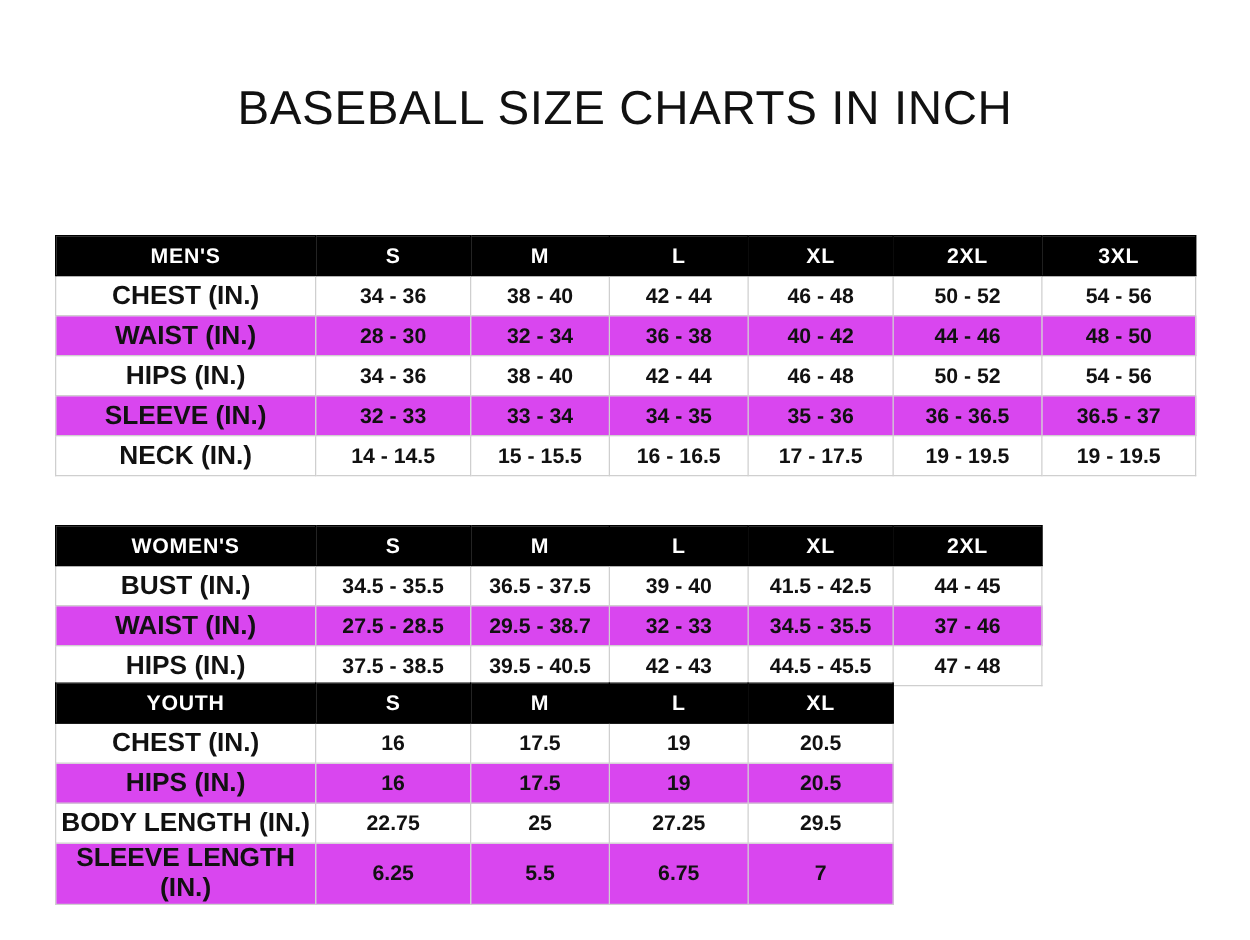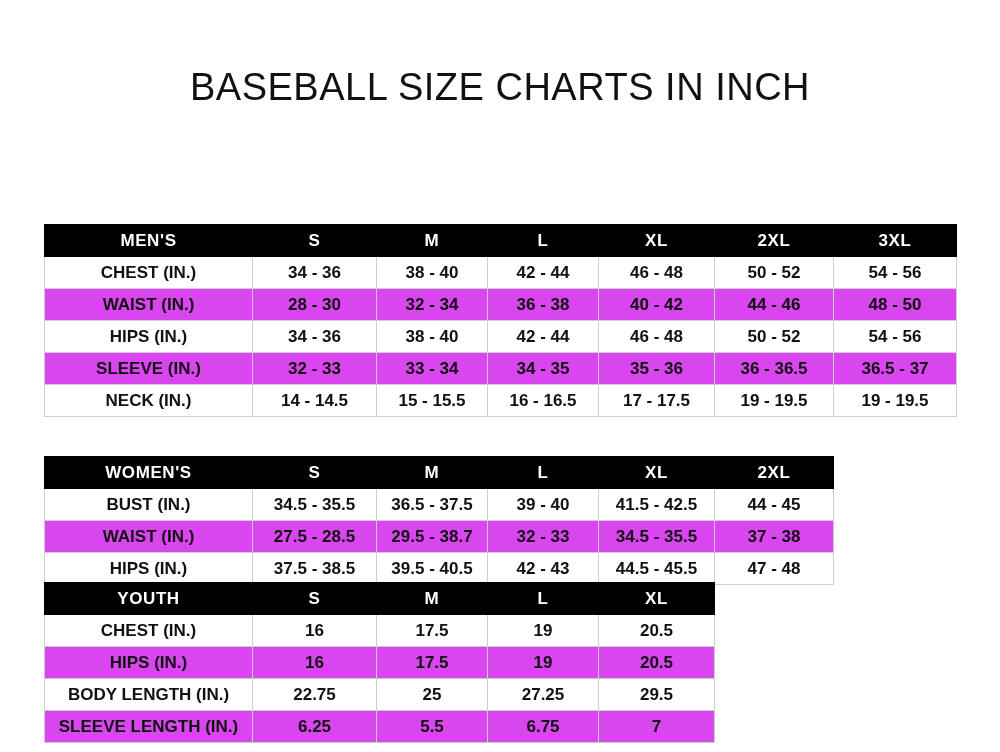--- a/index.html
+++ b/index.html
@@ -29,21 +29,20 @@
     font-size: 38px;
     font-weight: normal;
     letter-spacing: 0.5px;
     color: #111111;
   }
   table.size-table {
     position: absolute;
     border-collapse: collapse;
     table-layout: fixed;
     background: #ffffff;
-    margin-top: 36px;
   }
   table.size-table td {
     border: 1px solid #cfcfcf;
     height: 31px;
     text-align: center;
     vertical-align: middle;
     font-size: 17px;
     font-weight: bold;
     color: #111111;
     padding: 0;
@@ -53,21 +52,21 @@
     background: #000000;
     color: #ffffff;
     border: 1px solid #000000;
     font-size: 17px;
     letter-spacing: 0.6px;
   }
   table.size-table tr.alt td {
     background: #d946ef;
   }
   table.size-table td.label {
-    font-size: 17px;
+    font-size: 21px;
   }
   table.size-table tr.header-row td.label {
     text-align: center;
   }
 
   
   #mens-table { top: 188px; left: 44px; width: 912px; }
   #mens-table col.c0 { width: 208px; }
   #mens-table col.c1 { width: 124px; }
   #mens-table col.c2 { width: 111px; }
@@ -193,21 +192,21 @@
         <td>39 - 40</td>
         <td>41.5 - 42.5</td>
         <td>44 - 45</td>
       </tr>
       <tr class="alt">
         <td class="label">WAIST (IN.)</td>
         <td>27.5 - 28.5</td>
         <td>29.5 - 38.7</td>
         <td>32 - 33</td>
         <td>34.5 - 35.5</td>
-        <td>37 - 38</td>
+        <td>37 - 46</td>
       </tr>
       <tr>
         <td class="label">HIPS (IN.)</td>
         <td>37.5 - 38.5</td>
         <td>39.5 - 40.5</td>
         <td>42 - 43</td>
         <td>44.5 - 45.5</td>
         <td>47 - 48</td>
       </tr>
     </tbody>

